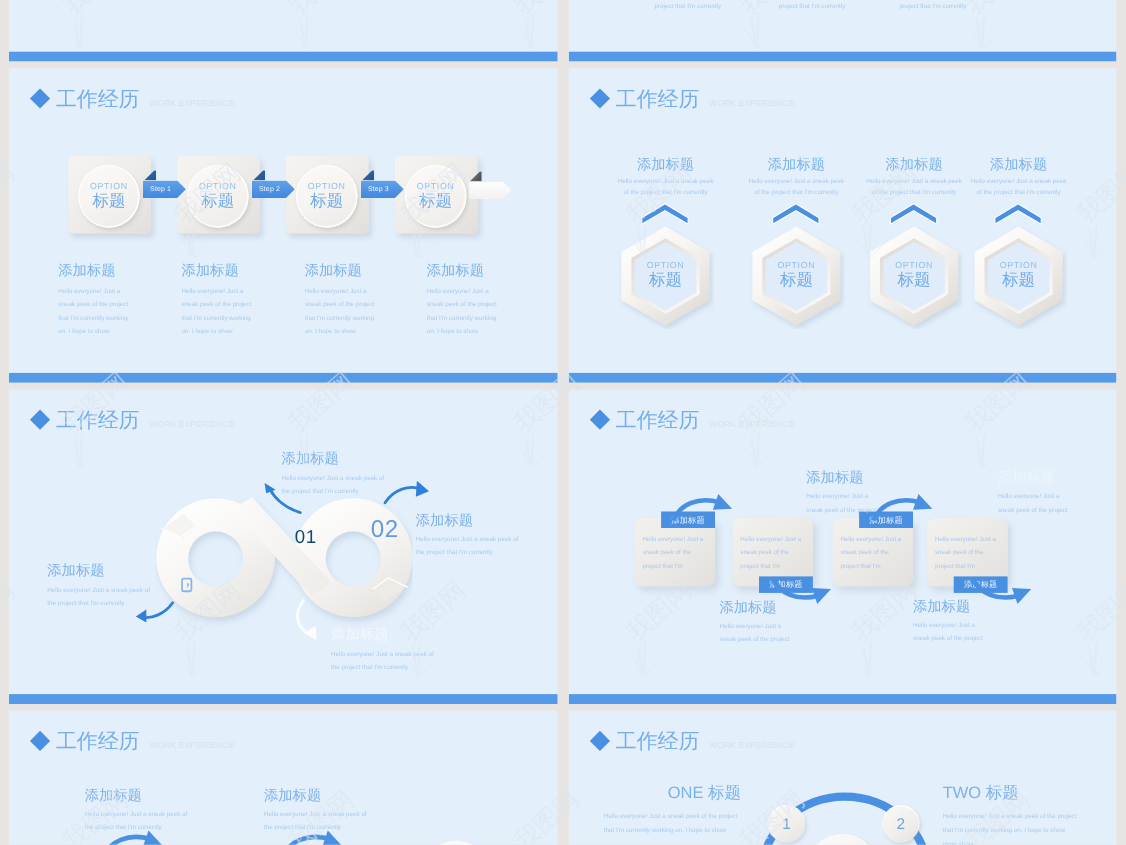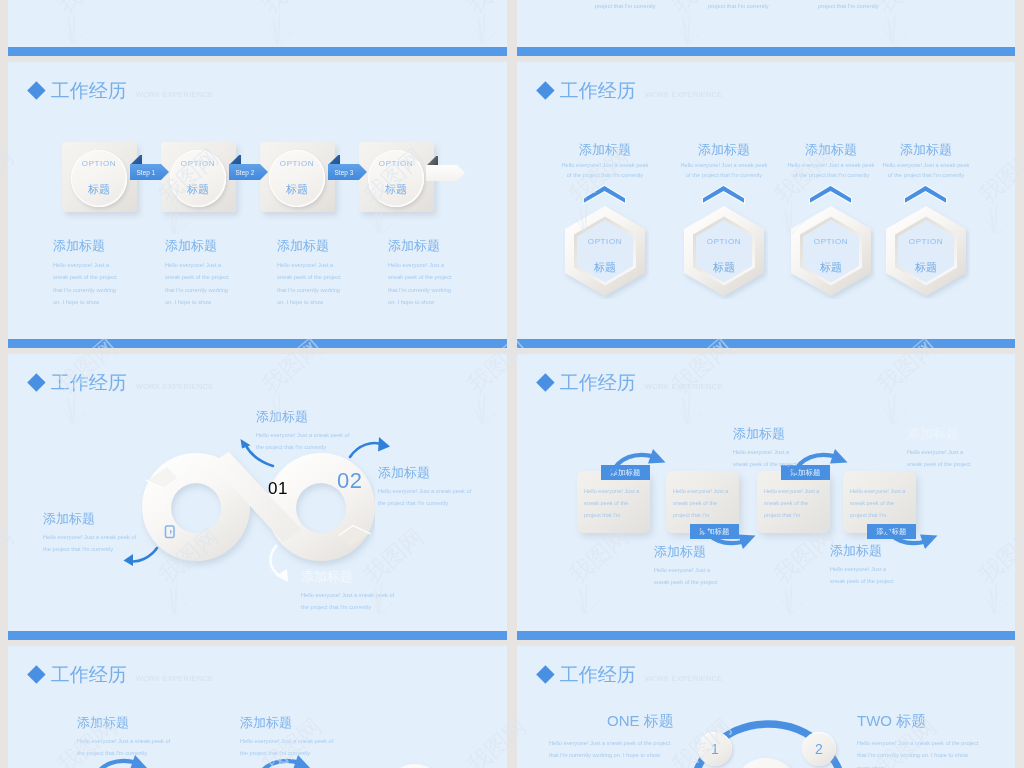--- a/index.html
+++ b/index.html
@@ -14,21 +14,21 @@
   .hdr{position:absolute;left:19px;top:20px;display:flex;align-items:baseline;height:24px;}
   .dia{width:12.8px;height:12.8px;background:#4a90e2;transform:rotate(45deg);
        position:relative;top:-1px;margin-left:3px;}
   .hzh{font-size:19px;color:#75aeea;line-height:1;margin-left:8px;font-weight:400;
        position:relative;top:-1px;}
   .hen{font-size:7.6px;color:#d7e0ea;letter-spacing:.2px;margin-left:9px;position:relative;top:-1px;}
 
   .tzh{color:#7cb2ea;font-size:13px;line-height:1;white-space:nowrap;}
   .tb{color:#a8cbef;font-size:5.7px;line-height:2.15;}
   .opt{color:#8fbcee;font-size:8px;letter-spacing:.6px;line-height:1;}
-  .optzh{color:#6fabe9;font-size:11px;margin-top:16px;line-height:1;}
+  .optzh{color:#6fabe9;font-size:15px;margin-top:1px;line-height:1;}
 
   
   .stepcard{position:absolute;width:75px;height:70px;border-radius:4px;
      background:linear-gradient(138deg,#f6f4f1 0%,#efedea 45%,#e2dfdb 100%);
      box-shadow:3px 4px 5px rgba(150,158,168,.25);}
   .stepcard .circ{position:absolute;left:9px;top:8px;width:56px;height:57px;border-radius:50%;
      background:linear-gradient(155deg,#fbfaf8 0%,#f6f4f1 50%,#ece9e5 100%);
      box-shadow:0 0 0 1px rgba(255,255,255,.85) inset,
                 -1px -1px 2px rgba(255,255,255,.9) inset,
                 1.5px 2.5px 3.5px rgba(155,160,166,.30);
@@ -639,21 +639,21 @@
             <circle cx="180" cy="58" r="54" fill="url(#ifR)" mask="url(#ifmR)"></circle>
             <path d="M70 14 L88 3 L161 81 L142 93 Z" fill="url(#ifB)"></path>
           </g>
           <path d="M6 32 L24 40.5 L38 30.5 L26 18 Z" fill="#f6f4f1"></path>
           <path d="M5 31 L23 39.5 L37 29.5" fill="none" stroke="#ffffff" stroke-width="1.2"></path>
           <path d="M229 84 L211 75.5 L197 85.5 L209 98 Z" fill="#eeebe7"></path>
           <path d="M230 85 L212 76.5 L198 86.5" fill="none" stroke="#ffffff" stroke-width="1.1"></path>
           <rect x="24.5" y="77" width="8.5" height="11.5" rx="1.4" fill="none" stroke="#86b6e9" stroke-width="1.6"></rect>
           <path d="M28.5 80.5 L31 82 L29.2 86 L29 80.2 Z" fill="#86b6e9"></path>
         </svg>
-        <div style="position:absolute;left:260px;top:125px;color:#000000;font-size:17px;letter-spacing:.5px;">01</div>
+        <div style="position:absolute;left:260px;top:125px;color:#0c4a6e;font-size:17px;letter-spacing:.5px;">01</div>
         <div style="position:absolute;left:329px;top:114px;color:#5e9de4;font-size:22px;letter-spacing:.5px;">02</div>
         <div class="blk" style="left:248px;top:56px;width:120px;">
           <div class="tzh" style="margin-bottom:6px;">添加标题</div>
           <div class="tb" style="width:96px;">Hello everyone! Just a sneak peek of the project that I'm currently</div>
         </div>
         <div class="blk" style="left:370px;top:112px;width:120px;">
           <div class="tzh" style="margin-bottom:6px;">添加标题</div>
           <div class="tb" style="width:96px;">Hello everyone! Just a sneak peek of the project that I'm currently</div>
         </div>
         <div class="blk" style="left:293px;top:216px;width:120px;">

